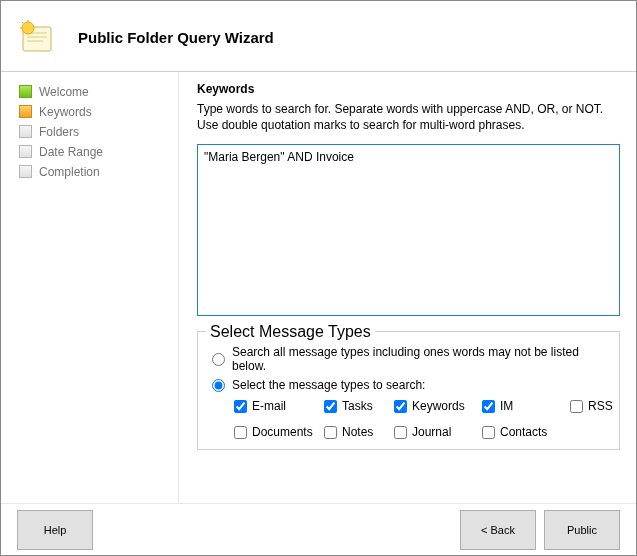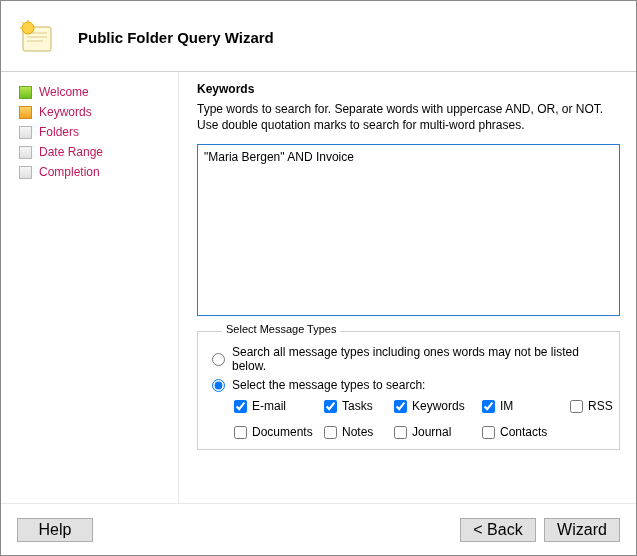--- a/index.html
+++ b/index.html
@@ -48,24 +48,23 @@
     display: flex;
     overflow: hidden;
   }
   .sidebar {
     width: 178px;
     padding: 10px 8px 10px 14px;
     border-right: 1px solid #e8e8e8;
   }
   .sidebar-item {
     display: flex;
-    align-items: center;
     padding: 3px 4px;
     cursor: pointer;
-    color: #be185d;
+    color: #737373;
   }
   .sidebar-item .sq {
     width: 13px;
     height: 13px;
     border: 1px solid #999;
     margin-right: 7px;
     flex-shrink: 0;
   }
   .sq.green { background: linear-gradient(#b6e64e,#6ebf1e); border-color:#6aa823;}
   .sq.orange { background: linear-gradient(#ffd36a,#f0a21e); border-color:#cf8a1e;}
@@ -96,24 +95,24 @@
   }
   .fieldset {
     border: 1px solid #d0d0d0;
     margin-top: 12px;
     padding: 8px 12px 10px 12px;
     position: relative;
   }
   .fieldset .legend {
     position: absolute;
     top: -9px;
-    left: 24px;
+    left: 8px;
     background: #fff;
     padding: 0 4px;
-    font-size: 11px;
+    font-size: 16px;
   }
   .radio-row {
     display: flex;
     align-items: center;
     margin: 5px 0;
   }
   .radio-row input[type=radio] {
     margin: 0 7px 0 2px;
   }
   .check-grid {
@@ -133,25 +132,25 @@
   .footer {
     height: 52px;
     border-top: 1px solid #e8e8e8;
     display: flex;
     align-items: center;
     padding: 0 16px;
   }
   .footer .spacer { flex: 1; }
   .btn {
     min-width: 76px;
-    height: 24px;
+    height: 40px;
     border: 1px solid #adadad;
     background: #e1e1e1;
     font-family: inherit;
-    font-size: 16px;
+    font-size: 11px;
     margin-left: 8px;
     cursor: pointer;
     padding: 0 8px;
   }
   .btn.primary {
     border: 1.5px solid #0078d7;
     background: #e6f2fb;
   }
   .btn.help { margin-left: 0; }
 </style>
@@ -262,16 +261,16 @@
         </div>
       </div>
     </div>
 
   </div>
 
   <div class="footer">
     <button class="btn help">Help</button>
     <span class="spacer"></span>
     <button class="btn">&lt; Back</button>
-    <button class="btn">Wizard</button>
+    <button class="btn">Public</button>
   </div>
 
 </div>
 
 </body></html>

